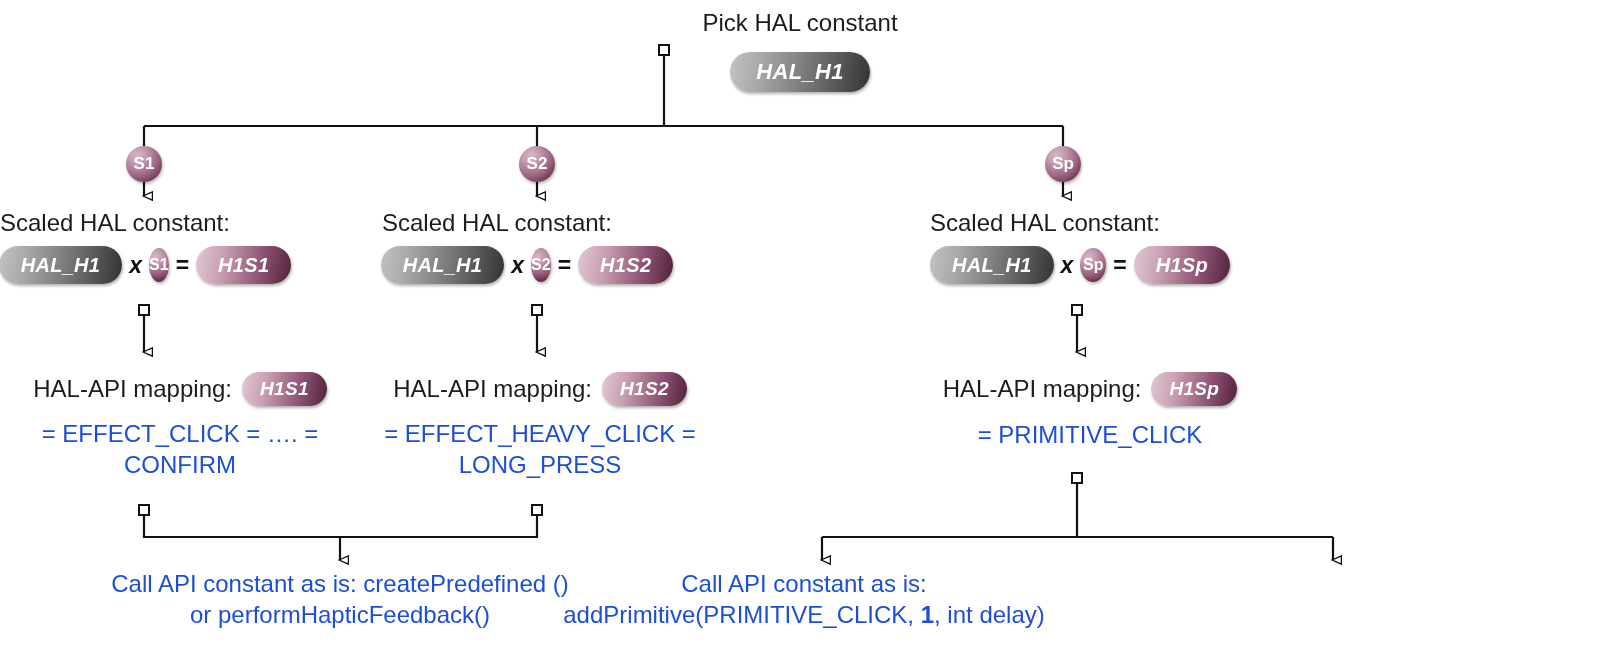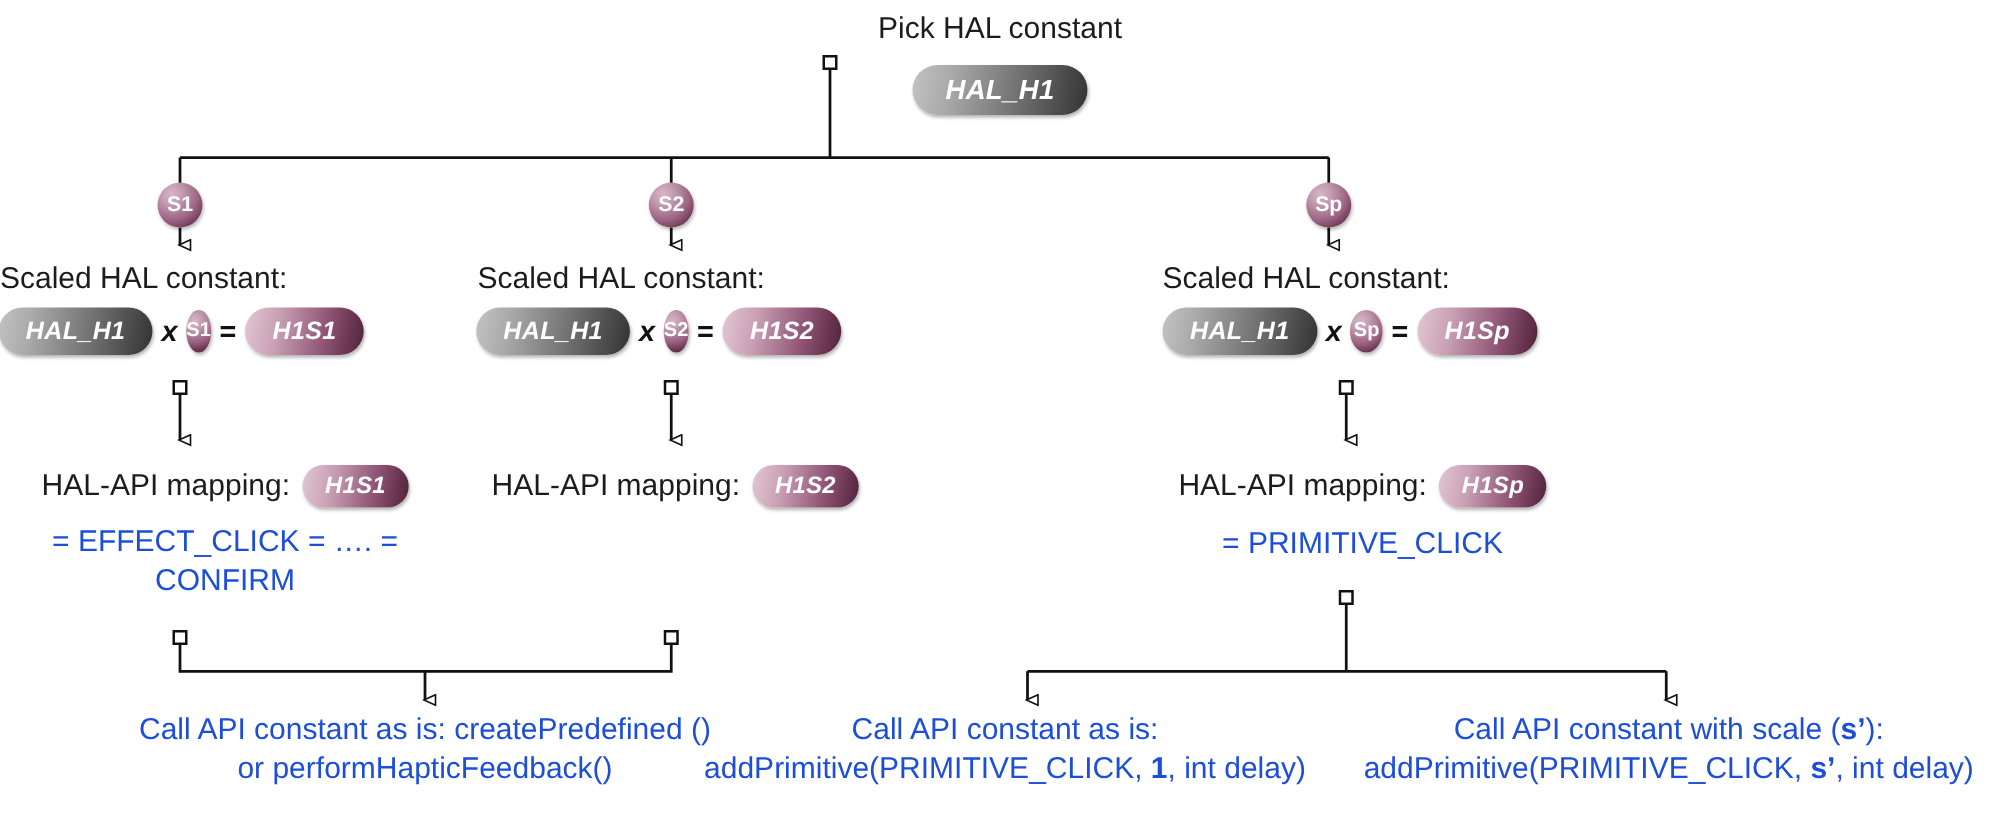--- a/index.html
+++ b/index.html
@@ -233,20 +233,21 @@
       <span class="op">=</span>
       <span class="pill pill-plum pill-md">H1S2</span>
     </div>
   </div>
 
   <div class="abs" style="left:370px; top:372px; width:340px;">
     <div class="inline-row">
       <span class="label">HAL-API mapping:</span>
       <span class="pill pill-plum pill-sm">H1S2</span>
     </div>
+    <div class="label-wrap" style="margin-top:12px; padding:0 6px;">= EFFECT_HEAVY_CLICK = LONG_PRESS</div>
   </div>
 
   <div class="abs" style="left:930px; top:208px; width:300px;">
     <div class="label center">Scaled HAL constant:</div>
     <div class="formula" style="margin-top:8px;">
       <span class="pill pill-gray pill-md">HAL_H1</span>
       <span class="op op-x">x</span>
       <span class="circle circle-inline">Sp</span>
       <span class="op">=</span>
       <span class="pill pill-plum pill-md">H1Sp</span>
@@ -266,22 +267,14 @@
     <div class="label-wrap">or performHapticFeedback()</div>
   </div>
 
   <div class="abs" style="left:537px; top:568px; width:534px;">
     <div class="label-wrap">Call API constant as is:</div>
     <div class="label-wrap">
       <span>addPrimitive(PRIMITIVE_CLICK, </span><span class="b">1</span><span>, int delay)</span>
     </div>
   </div>
 
-  <div class="abs" style="left:1070px; top:568px; width:530px;">
-    <div class="label-wrap">
-      <span>Call API constant with scale (</span><span class="b">s’</span><span>):</span>
-    </div>
-    <div class="label-wrap">
-      <span>addPrimitive(PRIMITIVE_CLICK, </span><span class="b">s’</span><span>, int delay)</span>
-    </div>
-  </div>
 
 </div>
 
 </body></html>

